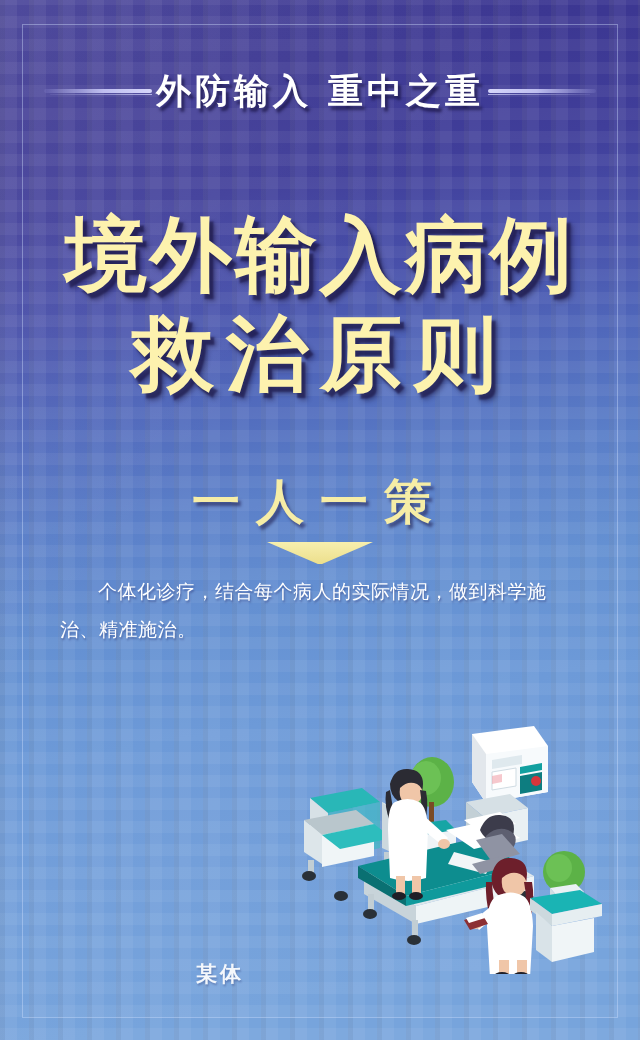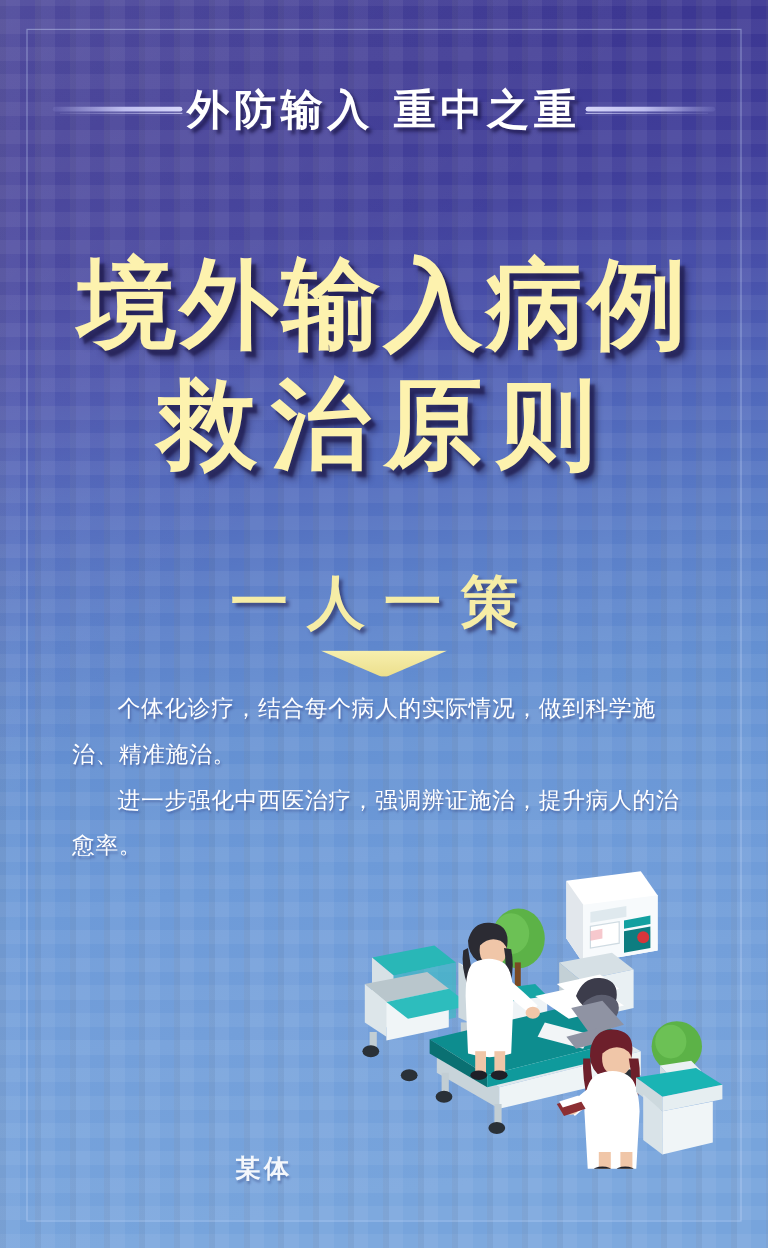--- a/index.html
+++ b/index.html
@@ -186,21 +186,20 @@
     <span class="line line2">救治原则</span>
   </div>
 
   <div class="subtitle-wrap">
     <span class="subtitle">一人一策</span>
     <span class="chevron"></span>
   </div>
 
   <div class="body-copy">
     <p>个体化诊疗，结合每个病人的实际情况，做到科学施治、精准施治。</p>
-    <p>进一步强化中西医治疗，强调辨证施治，提升病人的治愈率。</p>
   </div>
 
   <div class="illustration">
     <svg viewBox="0 0 316 250" xmlns="http://www.w3.org/2000/svg">
 
       <g>
         <polygon points="176,10 238,2 252,22 252,68 190,79 176,58" fill="#ffffff"></polygon>
         <polygon points="176,10 176,58 190,79 190,30" fill="#e2e7ec"></polygon>
         <polygon points="190,30 252,22 252,68 190,79" fill="#f7fafc"></polygon>
         <polygon points="196,36 226,31 226,40 196,45" fill="#dfe9ee"></polygon>

